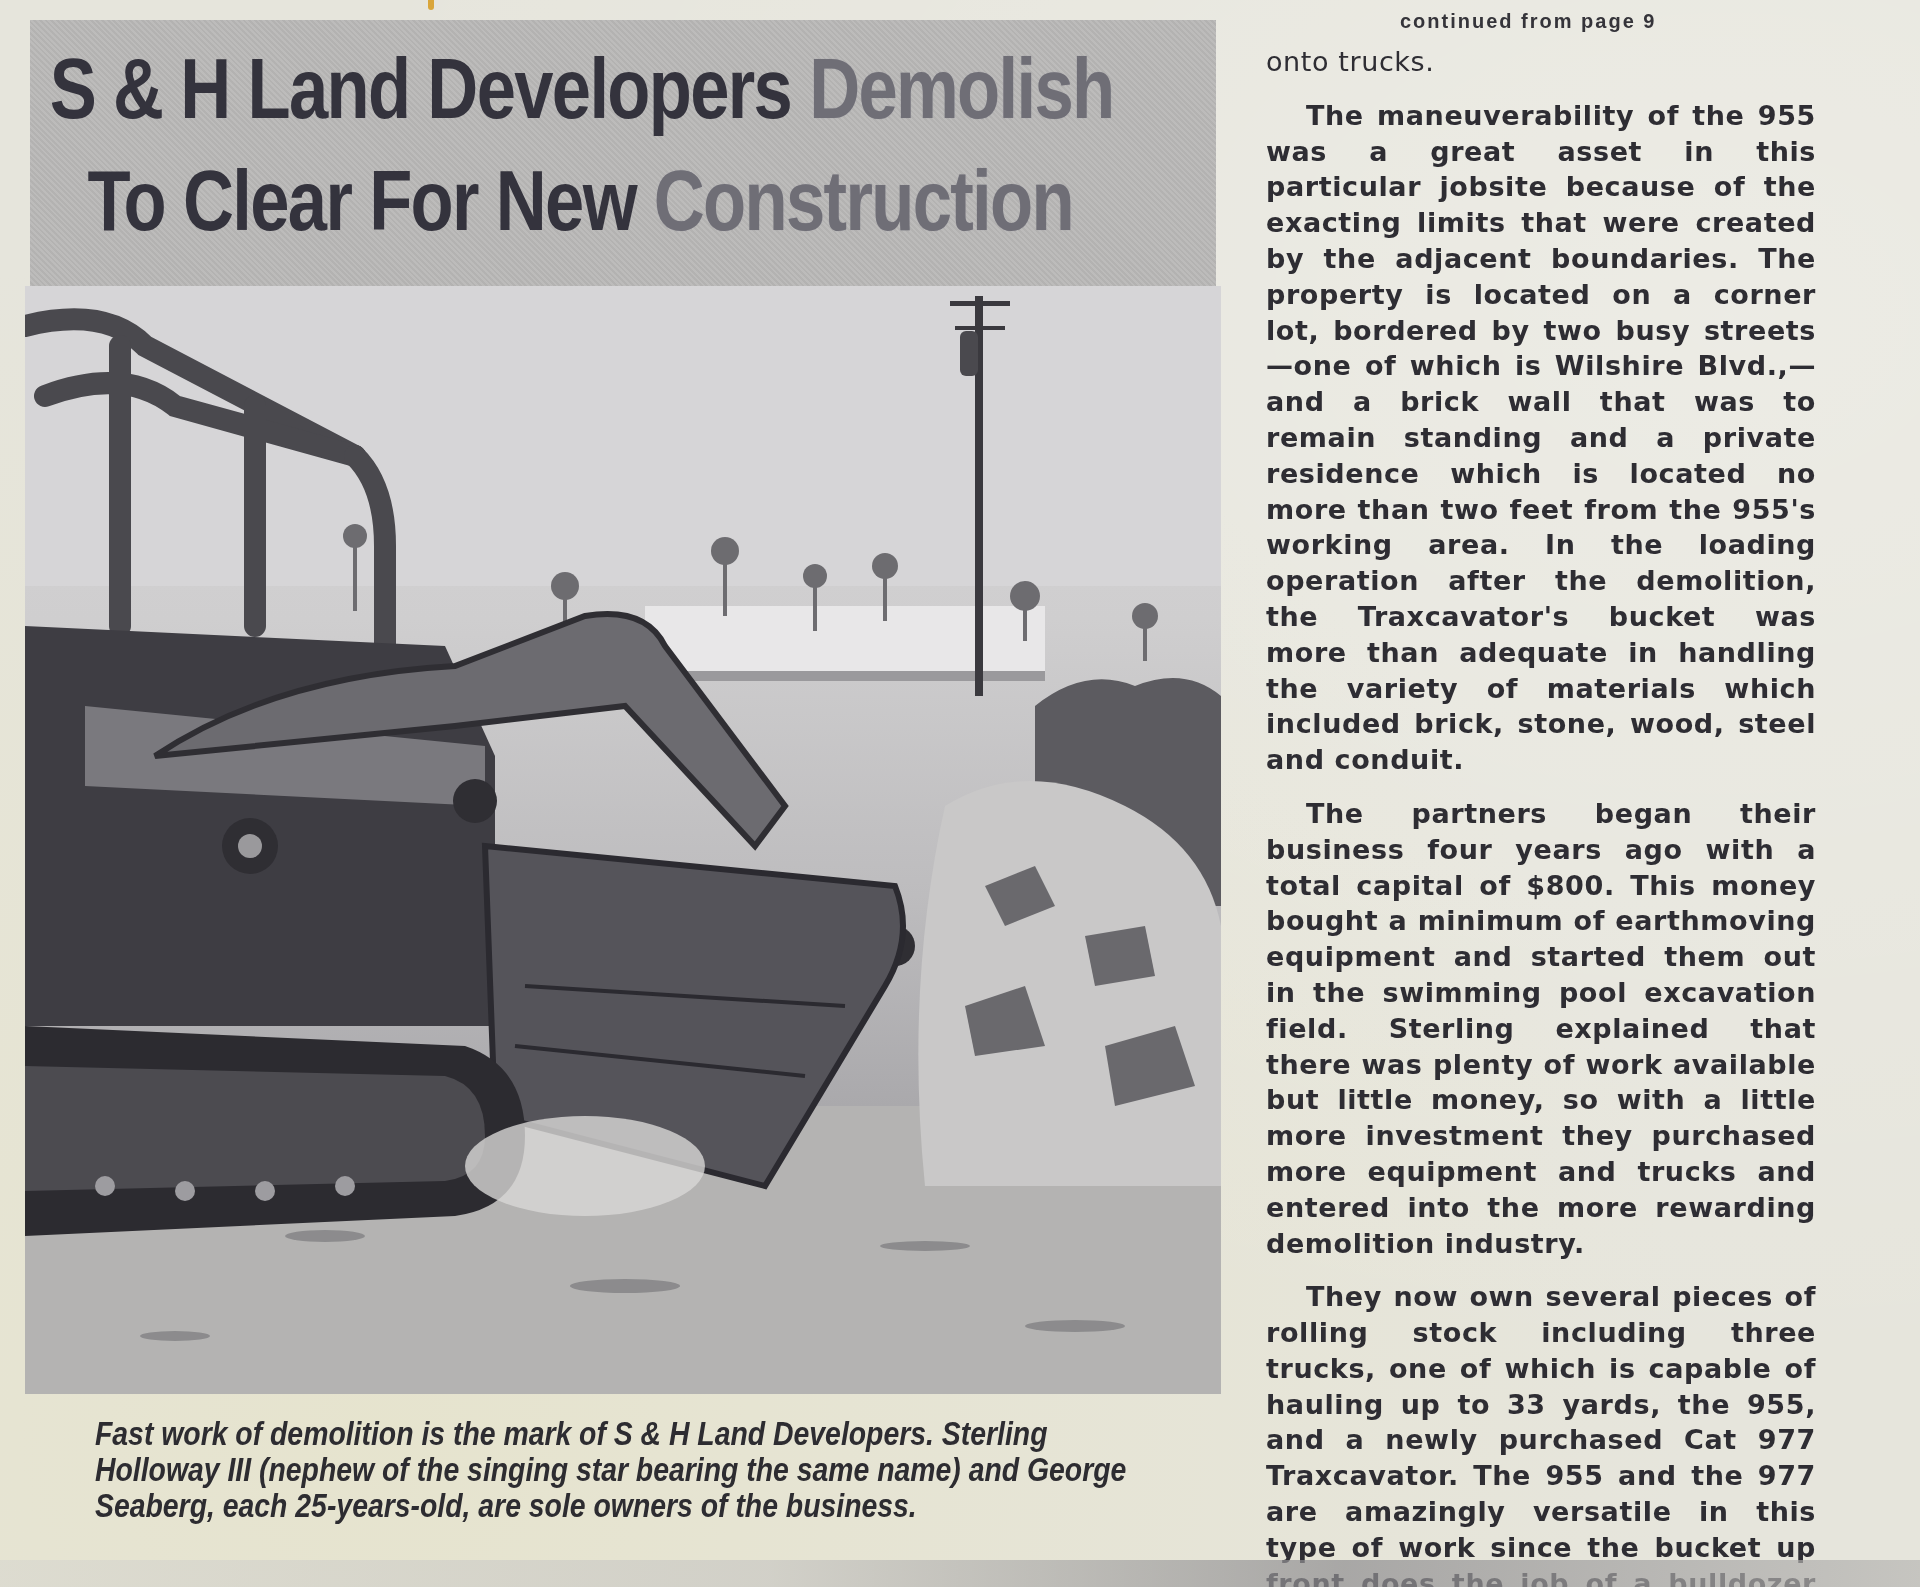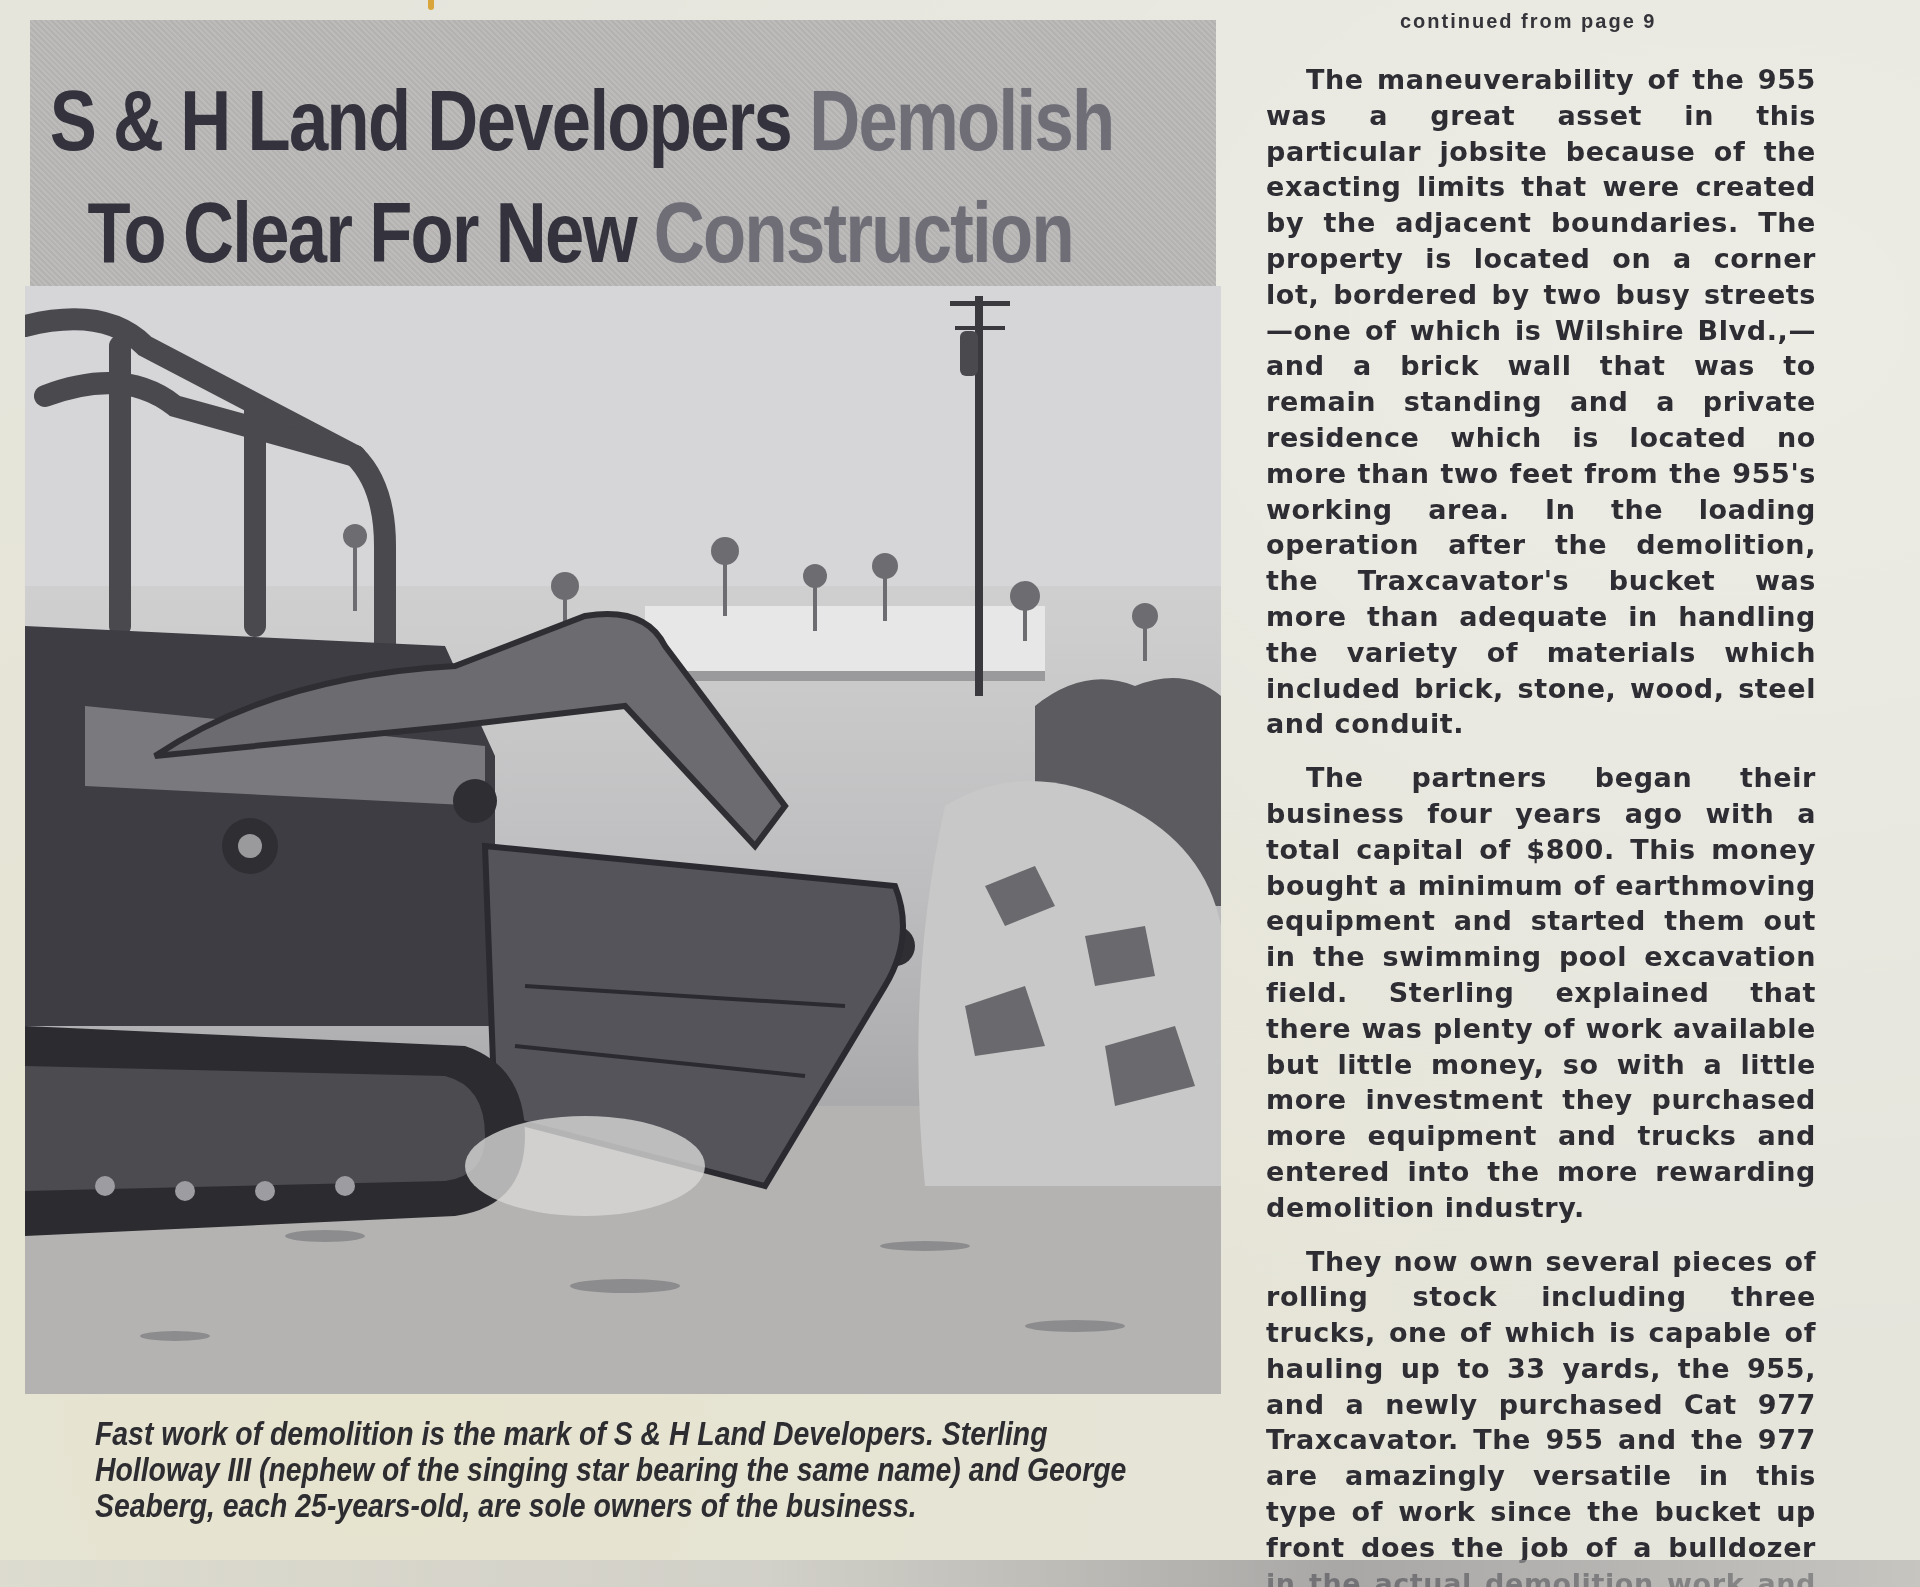--- a/index.html
+++ b/index.html
@@ -25,21 +25,21 @@
     
     .headline-box {
       position: absolute;
       left: 30px;
       top: 20px;
       width: 1186px;
       height: 266px;
       background: #b9b8b7;
       background-image: repeating-linear-gradient(45deg, rgba(255,255,255,0.05) 0 2px, rgba(0,0,0,0.03) 2px 4px);
       box-sizing: border-box;
-      padding-top: 44px;
+      padding-top: 12px;
     }
     .headline-line {
       font-family: "Liberation Sans", sans-serif;
       font-weight: 700;
       font-size: 86px;
       line-height: 112px;
       letter-spacing: -2px;
       color: #34333d;
       white-space: nowrap;
       transform: scaleX(0.82);
@@ -229,20 +229,21 @@
 
       <ellipse cx="560" cy="880" rx="120" ry="50" fill="#d8d7d6" opacity="0.8"></ellipse>
     </svg>
   </div>
 
   <div class="caption">Fast work of demolition is the mark of S &amp; H Land Developers. Sterling Holloway III (nephew of the singing star bearing the same name) and George Seaberg, each 25-years-old, are sole owners of the business.</div>
 
   <div class="continued">continued from page 9</div>
 
   <div class="column">
+    <p class="first">onto trucks.</p>
     <p class="indent">The maneuverability of the 955 was a great asset in this particular jobsite because of the exacting limits that were created by the adjacent boundaries. The property is located on a corner lot, bordered by two busy streets—one of which is Wilshire Blvd.,—and a brick wall that was to remain standing and a private residence which is located no more than two feet from the 955's working area. In the loading operation after the demolition, the Traxcavator's bucket was more than adequate in handling the variety of materials which included brick, stone, wood, steel and conduit.</p>
     <p class="indent">The partners began their business four years ago with a total capital of $800. This money bought a minimum of earthmoving equipment and started them out in the swimming pool excavation field. Sterling explained that there was plenty of work available but little money, so with a little more investment they purchased more equipment and trucks and entered into the more rewarding demolition industry.</p>
     <p class="indent">They now own several pieces of rolling stock including three trucks, one of which is capable of hauling up to 33 yards, the 955, and a newly purchased Cat 977 Traxcavator. The 955 and the 977 are amazingly versatile in this type of work since the bucket up front does the job of a bulldozer in the actual demolition work and then doubles as a very effective loader.</p>
     <p class="indent">“We have owned another make</p>
   </div>
 
   <div class="bottom-strip"></div>
 </div>
 
 </body></html>

